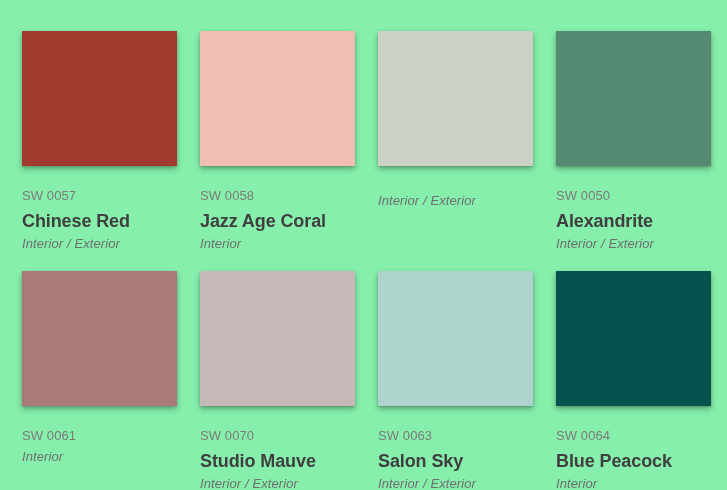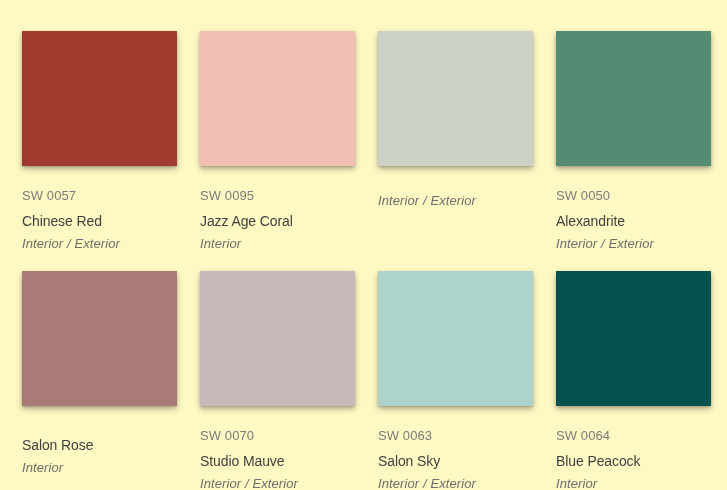--- a/index.html
+++ b/index.html
@@ -47,55 +47,55 @@
 
   .swatch-code {
     font-size: 13px;
     line-height: 16px;
     color: #7b7b7b;
     letter-spacing: 0.1px;
     white-space: nowrap;
   }
 
   .swatch-name {
-    font-size: 14px;
+    font-size: 18px;
     line-height: 20px;
-    font-weight: normal;
+    font-weight: bold;
     color: #3f3f3f;
     margin-top: 7px;
     letter-spacing: -0.1px;
     white-space: nowrap;
   }
 
   .swatch-usage {
     font-size: 13px;
     line-height: 16px;
     color: #6e6e6e;
     margin-top: 5px;
     letter-spacing: 0.1px;
     white-space: nowrap;
     font-style: italic;
   }
 </style>
 </head>
 <body>
 
-<div id="swatch-grid" style="background: #fef9c3;">
+<div id="swatch-grid" style="background: #86efac;">
     <div class="swatch-card">
       <div class="swatch-chip" style="background: rgb(163, 58, 47);"></div>
       <div class="swatch-meta">
         <div class="swatch-code">SW 0057</div>
         <div class="swatch-name">Chinese Red</div>
         <div class="swatch-usage">Interior / Exterior</div>
       </div>
     </div>
     <div class="swatch-card">
       <div class="swatch-chip" style="background: rgb(240, 191, 178);"></div>
       <div class="swatch-meta">
-        <div class="swatch-code">SW 0095</div>
+        <div class="swatch-code">SW 0058</div>
         <div class="swatch-name">Jazz Age Coral</div>
         <div class="swatch-usage">Interior</div>
       </div>
     </div>
     <div class="swatch-card">
       <div class="swatch-chip" style="background: rgb(204, 209, 198);"></div>
       <div class="swatch-meta">
         <div class="swatch-usage">Interior / Exterior</div>
       </div>
     </div>
@@ -103,21 +103,21 @@
       <div class="swatch-chip" style="background: rgb(85, 139, 114);"></div>
       <div class="swatch-meta">
         <div class="swatch-code">SW 0050</div>
         <div class="swatch-name">Alexandrite</div>
         <div class="swatch-usage">Interior / Exterior</div>
       </div>
     </div>
     <div class="swatch-card">
       <div class="swatch-chip" style="background: rgb(168, 122, 120);"></div>
       <div class="swatch-meta">
-        <div class="swatch-name">Salon Rose</div>
+        <div class="swatch-code">SW 0061</div>
         <div class="swatch-usage">Interior</div>
       </div>
     </div>
     <div class="swatch-card">
       <div class="swatch-chip" style="background: rgb(199, 185, 184);"></div>
       <div class="swatch-meta">
         <div class="swatch-code">SW 0070</div>
         <div class="swatch-name">Studio Mauve</div>
         <div class="swatch-usage">Interior / Exterior</div>
       </div>

